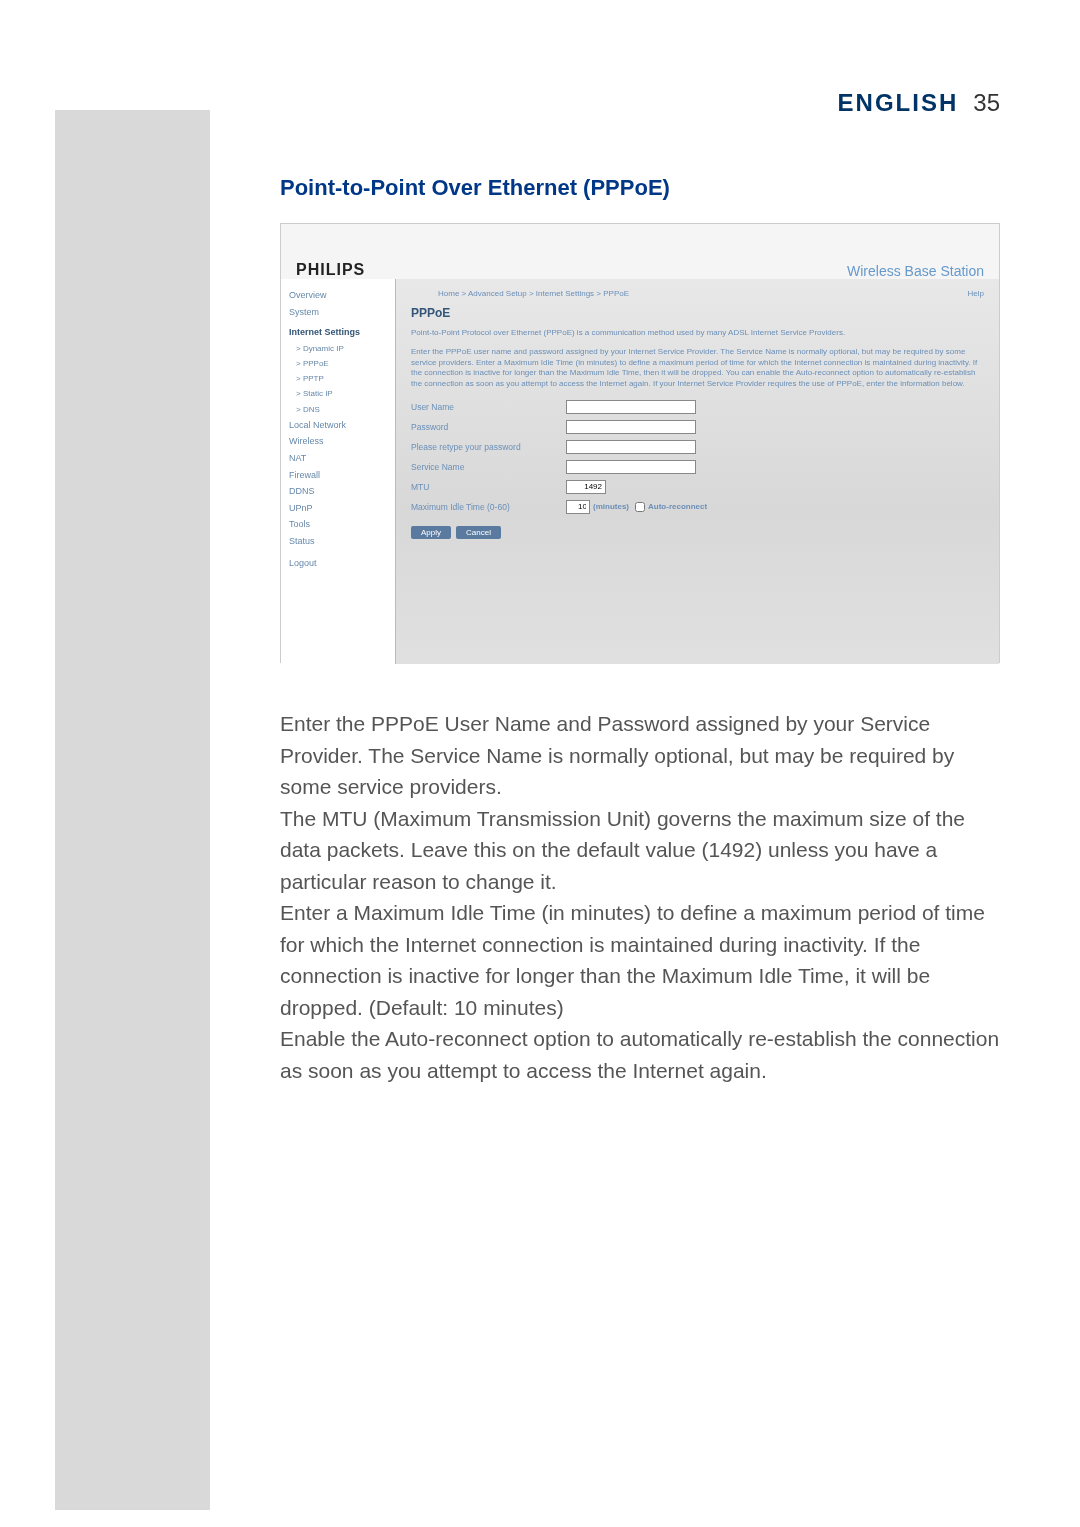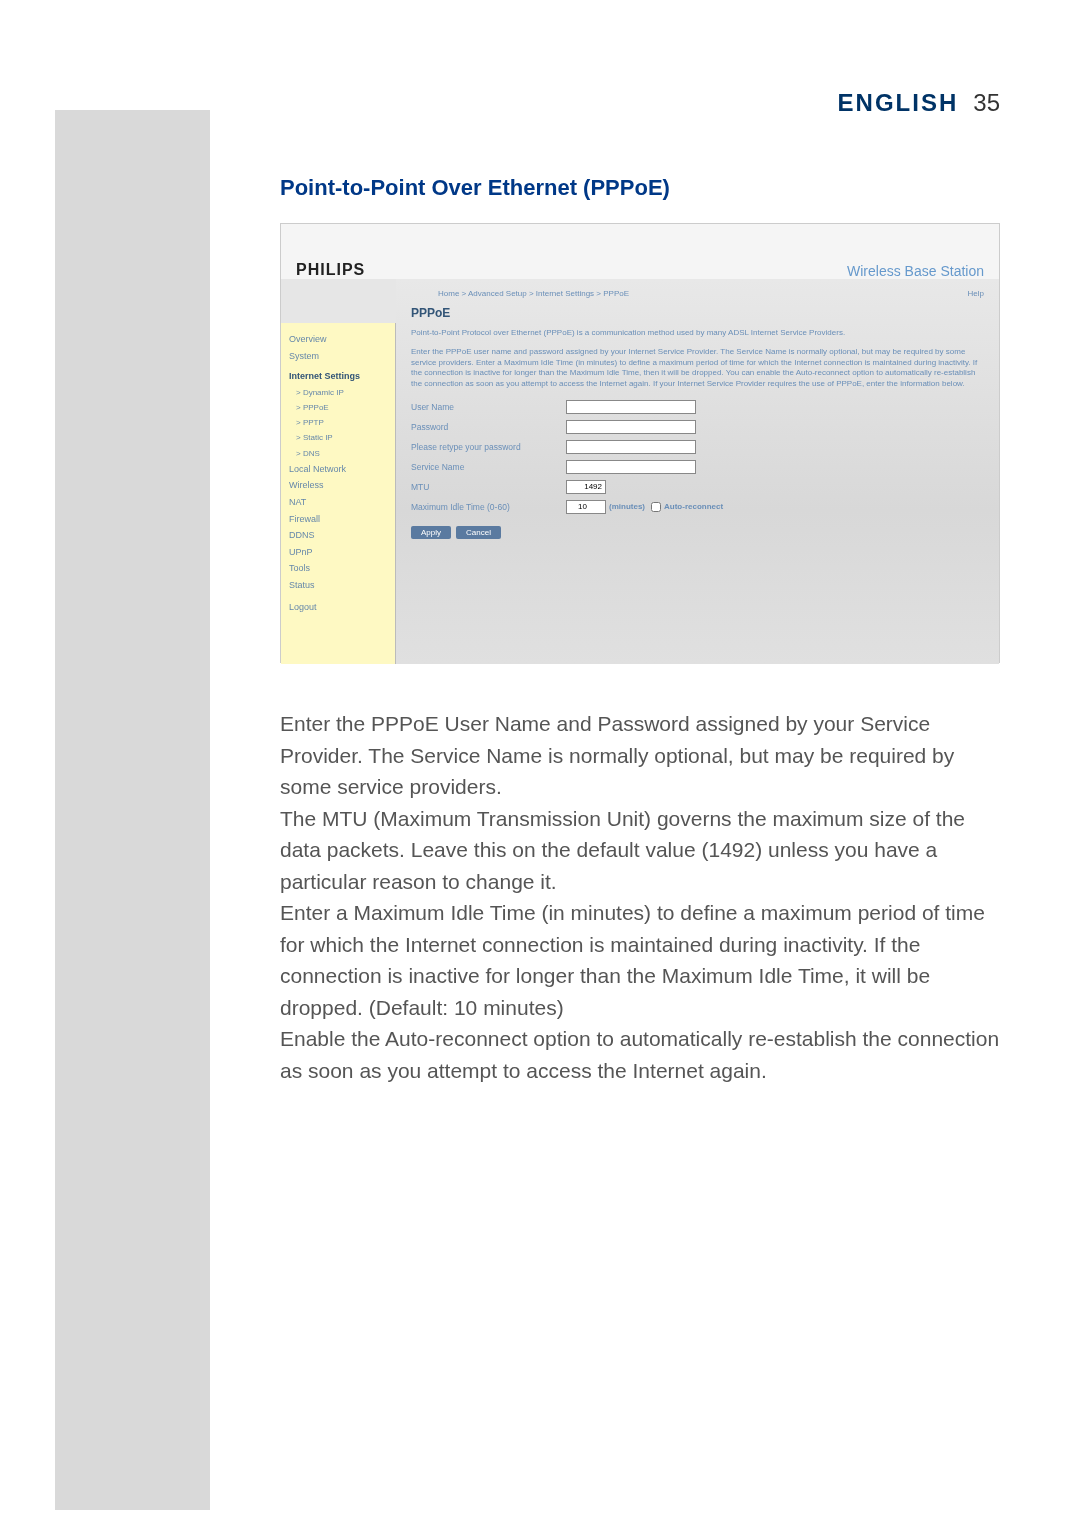--- a/index.html
+++ b/index.html
@@ -78,24 +78,23 @@
     .ss-tagline {
       font-size: 14px;
       color: #6699cc;
     }
     .ss-body {
       display: flex;
       height: 385px;
     }
     .ss-sidebar {
       width: 115px;
-      background: #fef9c3;
+      background: #ffffff;
       border-right: 1px solid #bbb;
       padding: 8px 5px;
-      margin-top: 44px;
     }
     .ss-sidebar div {
       font-size: 9px;
       color: #6688aa;
       padding: 2px 3px;
       line-height: 1.4;
     }
     .ss-sidebar .sb-section {
       color: #335577;
       font-weight: bold;
@@ -143,21 +142,21 @@
     }
     .ss-input {
       border: 1px solid #888;
       background: #fff;
       height: 14px;
       width: 130px;
       font-size: 8px;
       padding: 1px 3px;
     }
     .ss-input.short { width: 40px; text-align: right; }
-    .ss-input.tiny { width: 40px; padding-left: 11px; }
+    .ss-input.tiny { width: 24px; padding-left: 11px; }
     .ss-cb { width: 10px; height: 10px; }
     .ss-extra { font-size: 8px; color: #6a8fb8; margin-left: 3px; font-weight: bold; }
     .ss-btns {
       margin-top: 12px;
       display: flex;
       gap: 5px;
     }
     .ss-btn {
       background: #5a7aa0;
       color: #fff;

